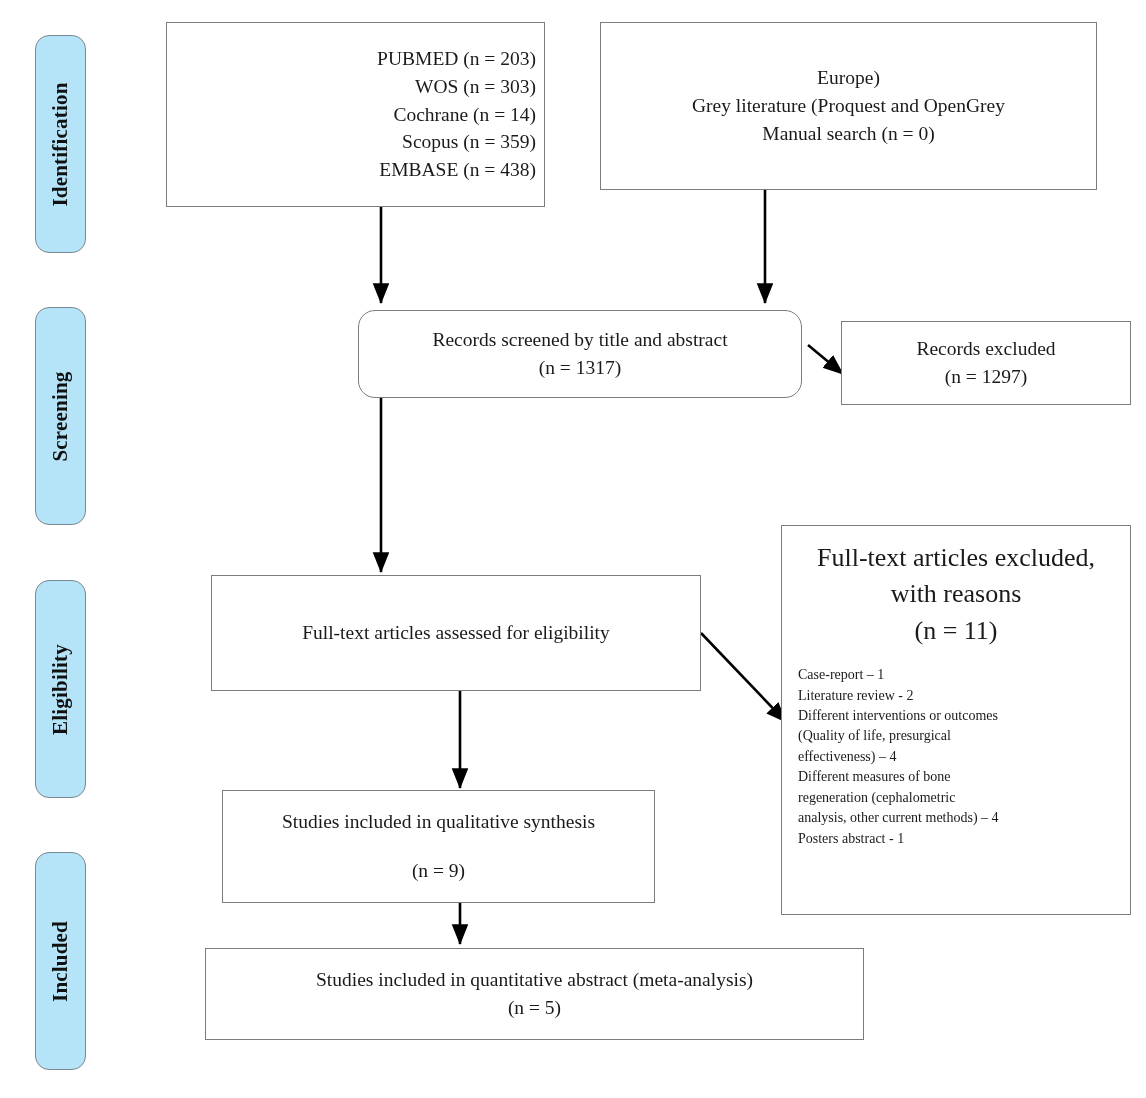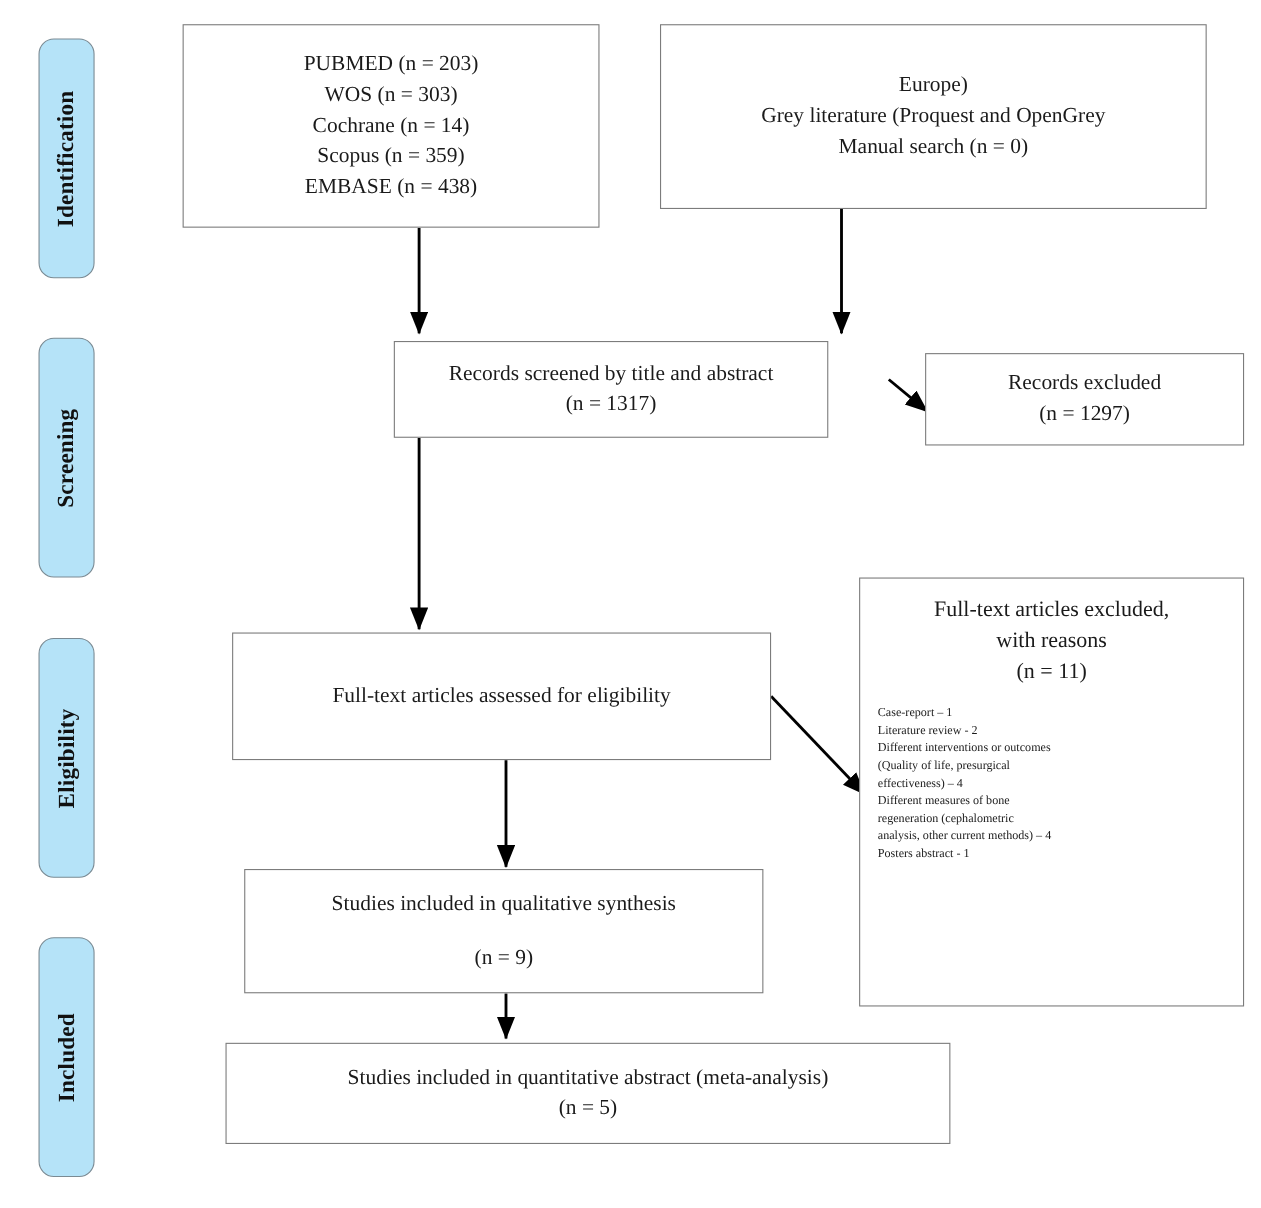--- a/index.html
+++ b/index.html
@@ -60,27 +60,27 @@
   .flow-box .line { display: block; width: 100%; }
 
   
   .reasons-box {
     justify-content: flex-start;
     padding: 14px 10px 10px 10px;
   }
   .reasons-head {
     width: 100%;
     text-align: center;
-    font-size: 20px;
+    font-size: 26px;
     line-height: 1.4;
   }
   .reasons-list {
     width: 100%;
     text-align: left;
-    font-size: 11px;
+    font-size: 14px;
     line-height: 1.46;
     margin-top: 16px;
     padding-left: 6px;
     box-sizing: border-box;
   }
   .reasons-list .line { text-align: left; }
 
   
   svg.connectors {
     position: absolute;
@@ -127,35 +127,35 @@
   </div>
 
   <div class="stage-label" style="left:35px; top:580px; width:51px; height:218px;">
     <span class="stage-text">Eligibility</span>
   </div>
 
   <div class="stage-label" style="left:35px; top:852px; width:51px; height:218px;">
     <span class="stage-text">Included</span>
   </div>
 
-  <div class="flow-box" style="left:166px; top:22px; width:379px; height:185px;">
+  <div class="flow-box" style="left:166px; top:22px; width:379px; height:185px;text-align:right;">
     <span class="line">PUBMED (n = 203)</span>
     <span class="line">WOS (n = 303)</span>
     <span class="line">Cochrane (n = 14)</span>
     <span class="line">Scopus (n = 359)</span>
     <span class="line">EMBASE (n = 438)</span>
   </div>
 
   <div class="flow-box" style="left:600px; top:22px; width:497px; height:168px;">
     <span class="line">Europe)</span>
     <span class="line">Grey literature (Proquest and OpenGrey</span>
     <span class="line">Manual search (n = 0)</span>
   </div>
 
-  <div class="flow-box" style="left:358px; top:310px; width:395px; height:88px;">
+  <div class="flow-box" style="left:358px; top:310px; width:444px; height:88px;border-radius:17px;">
     <span class="line">Records screened by title and abstract</span>
     <span class="line">(n = 1317)</span>
   </div>
 
   <div class="flow-box" style="left:841px; top:321px; width:290px; height:84px;">
     <span class="line">Records excluded</span>
     <span class="line">(n = 1297)</span>
   </div>
 
   <div class="flow-box" style="left:211px; top:575px; width:490px; height:116px;">
@@ -174,21 +174,21 @@
       <span class="line">Different interventions or outcomes</span>
       <span class="line">(Quality of life, presurgical</span>
       <span class="line">effectiveness) – 4</span>
       <span class="line">Different measures of bone</span>
       <span class="line">regeneration (cephalometric</span>
       <span class="line">analysis, other current methods) – 4</span>
       <span class="line">Posters abstract - 1</span>
     </div>
   </div>
 
-  <div class="flow-box" style="left:222px; top:790px; width:472px; height:113px;gap:21px;">
+  <div class="flow-box" style="left:222px; top:790px; width:433px; height:113px;gap:21px;">
     <span class="line">Studies included in qualitative synthesis</span>
     <span class="line">(n = 9)</span>
   </div>
 
   <div class="flow-box" style="left:205px; top:948px; width:659px; height:92px;">
     <span class="line">Studies included in quantitative abstract (meta-analysis)</span>
     <span class="line">(n = 5)</span>
   </div>
 
 </div>

